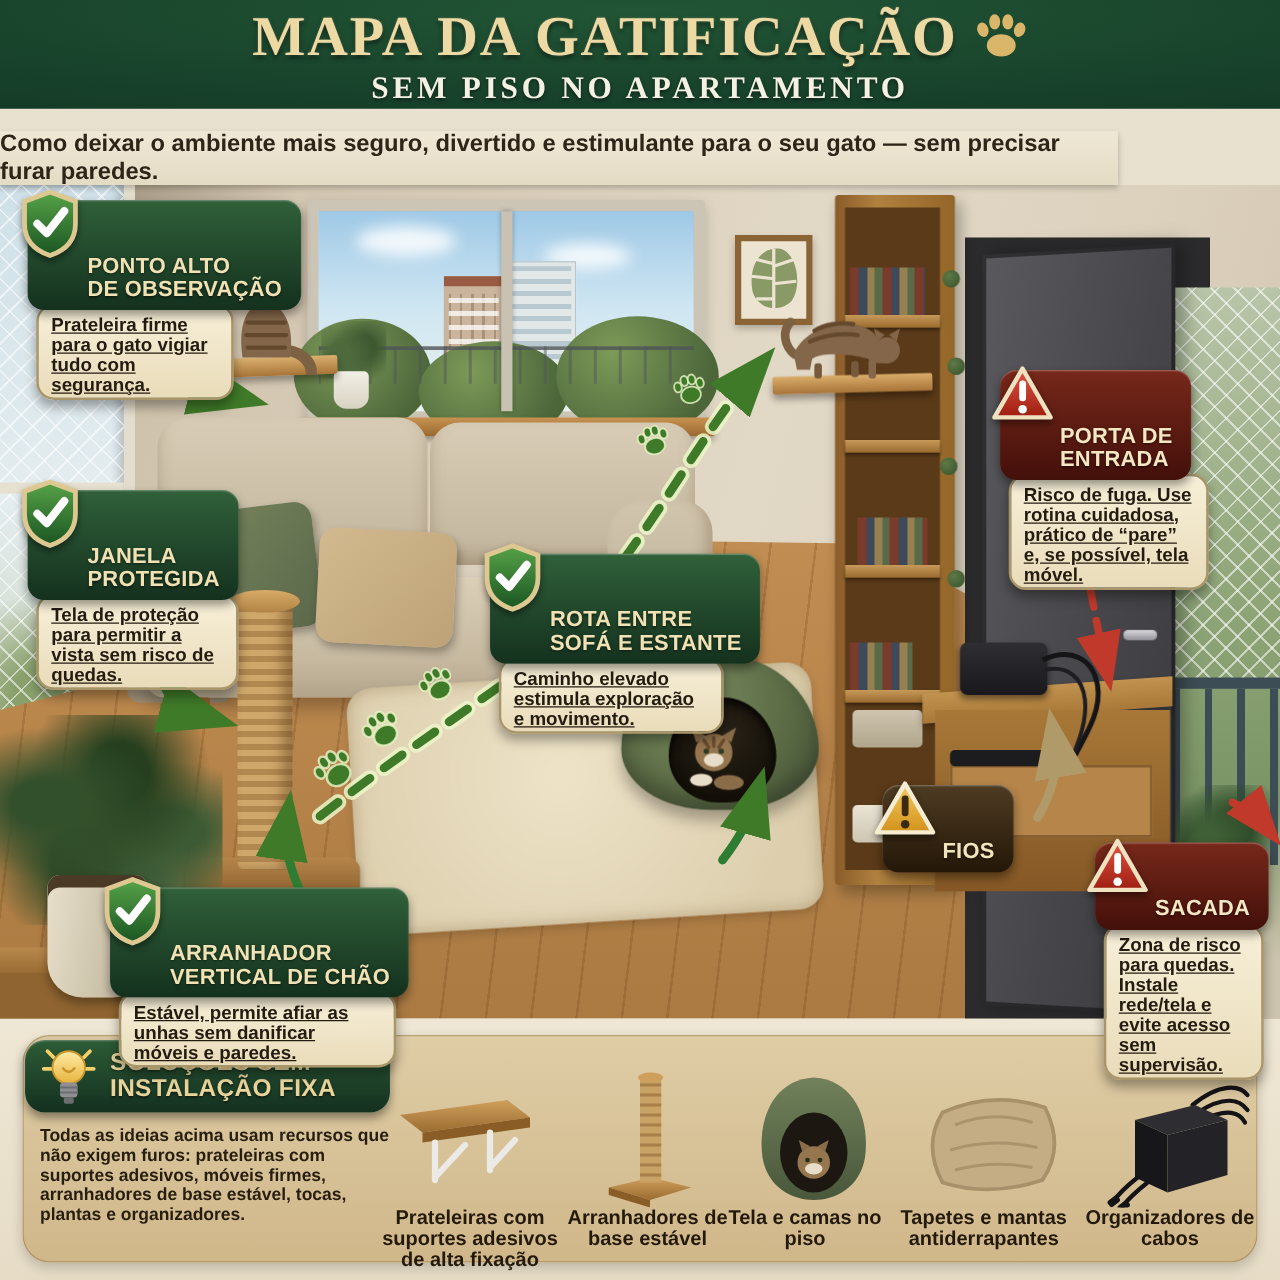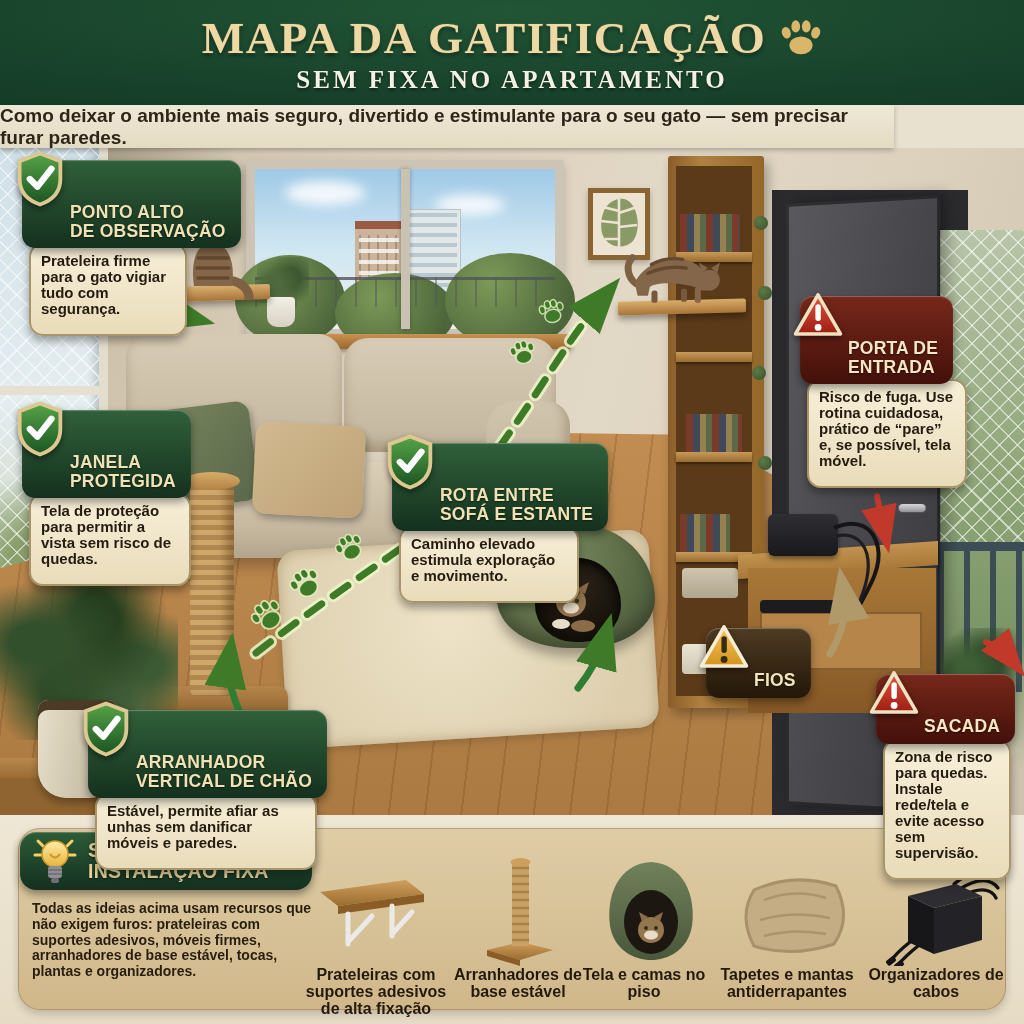--- a/index.html
+++ b/index.html
@@ -1,21 +1,21 @@
 <!DOCTYPE html>
 <html lang="pt"><head>
 <meta charset="utf-8">
 <style>
   html,body{margin:0;padding:0;background:#777;}
   *{box-sizing:border-box;}
   #canvas{position:relative;width:1024px;height:1024px;margin:0 auto;overflow:hidden;
           font-family:"Liberation Sans",sans-serif;background:#e9e1cf;}
 
   
-  .hdr{position:absolute;left:0;top:0;width:1024px;height:105px;
+  .hdr{position:absolute;left:0;top:0;width:1024px;height:87px;
        background:radial-gradient(120% 160% at 50% 10%, #215535 0%, #17402a 55%, #103221 100%);
        display:flex;flex-direction:column;align-items:center;justify-content:center;gap:2px;}
   .hdr-title-row{display:flex;align-items:center;gap:14px;}
   .hdr-title{font-family:"Liberation Serif",serif;font-weight:bold;font-size:45px;letter-spacing:1.5px;
        color:#ecd9a4;text-shadow:0 2px 4px rgba(0,0,0,.55),0 0 2px rgba(255,240,200,.3);}
   .hdr-sub{font-family:"Liberation Serif",serif;font-weight:bold;font-size:25px;letter-spacing:3px;
        color:#f4f1e4;text-shadow:0 2px 3px rgba(0,0,0,.5);}
   .tagline-band{position:absolute;left:0;top:105px;width:894px;height:43px;background:linear-gradient(180deg,#efe8d6,#e4dbc4);
        display:flex;align-items:center;justify-content:center;box-shadow:0 2px 5px rgba(0,0,0,.25);z-index:5;}
   .tagline{font-size:19px;font-weight:bold;color:#2e2518;}
@@ -145,23 +145,23 @@
   .callout{position:absolute;z-index:30;}
   .co-head{position:relative;display:inline-block;border-radius:13px;padding:7px 15px 8px 48px;
        font-weight:bold;font-size:17.5px;line-height:1.04;white-space:pre-line;letter-spacing:.2px;
        color:#f0e2b4;text-shadow:0 1px 2px rgba(0,0,0,.5);
        box-shadow:0 4px 8px rgba(0,0,0,.4), inset 0 1px 1px rgba(255,255,255,.28);}
   .safe .co-head{background:linear-gradient(180deg,#30603a,#14311e);}
   .danger .co-head{background:linear-gradient(180deg,#77281a,#43100a);color:#f5e6c4;}
   .warning .co-head{background:linear-gradient(180deg,#4e3b22,#241708);color:#f2e4bc;}
   .co-badge{position:absolute;left:-8px;top:-9px;width:52px;height:56px;filter:drop-shadow(0 3px 3px rgba(0,0,0,.45));}
   .co-body{position:relative;margin-top:-5px;margin-left:7px;border:2px solid #a9956a;border-radius:14px;
-       background:linear-gradient(180deg,#f7efd8,#e9dcba);padding:8px 10px 17px;z-index:-1;
+       background:linear-gradient(180deg,#f7efd8,#e9dcba);padding:8px 10px 1px;z-index:-1;
        font-size:15px;font-weight:bold;color:#241c10;line-height:1.07;
-       box-shadow:0 5px 9px rgba(0,0,0,.35), inset 0 1px 0 rgba(255,255,255,.7);}
+       box-shadow:0 5px 9px rgba(0,0,0,.35), inset 0 1px 0 rgba(255,255,255,.7);text-decoration:underline;}
   
   .bottom{position:absolute;left:0;top:815px;width:1024px;height:209px;background:linear-gradient(180deg,#efe7d5,#e6dcc6);}
   .panel{position:absolute;left:18px;top:13px;width:988px;height:182px;border-radius:22px;
        background:linear-gradient(180deg,#dfcda6,#d0b78a);
        box-shadow:inset 0 0 0 1px rgba(130,95,45,.4), 0 4px 9px rgba(0,0,0,.18);}
   .sol-head{position:absolute;left:20px;top:17px;width:292px;height:58px;border-radius:16px;
        background:linear-gradient(180deg,#2d5c36,#143020);box-shadow:0 4px 8px rgba(0,0,0,.4), inset 0 1px 1px rgba(255,255,255,.25);
        display:flex;align-items:center;}
   .sol-title{margin-left:10px;font-weight:bold;font-size:19.5px;line-height:1.06;white-space:pre-line;
        color:#e9d49c;text-shadow:0 1px 2px rgba(0,0,0,.5);letter-spacing:.3px;}
@@ -219,21 +219,21 @@
     <div class="hdr-title-row">
       <span class="hdr-title">MAPA DA GATIFICAÇÃO</span>
       <svg width="42" height="38" viewBox="0 0 40 36">
         <ellipse cx="20" cy="25" rx="11" ry="8.5" fill="#d9b66a"></ellipse>
         <ellipse cx="6" cy="13" rx="4.2" ry="5.6" fill="#d9b66a" transform="rotate(-18 6 13)"></ellipse>
         <ellipse cx="15" cy="7" rx="4.2" ry="5.8" fill="#d9b66a"></ellipse>
         <ellipse cx="25" cy="7" rx="4.2" ry="5.8" fill="#d9b66a"></ellipse>
         <ellipse cx="34" cy="13" rx="4.2" ry="5.6" fill="#d9b66a" transform="rotate(18 34 13)"></ellipse>
       </svg>
     </div>
-    <div class="hdr-sub">SEM FIXA NO APARTAMENTO</div>
+    <div class="hdr-sub">SEM PISO NO APARTAMENTO</div>
   </div>
   <div class="tagline-band">
     <span class="tagline">Como deixar o ambiente mais seguro, divertido e estimulante para o seu gato — sem precisar furar paredes.</span>
   </div>
 
   <div class="scene">
     <div class="corner-shade"></div>
 
     <div class="lwin">
       <div style="position:absolute;left:0;bottom:0;width:100%;height:140px;background:radial-gradient(circle at 40% 70%,#8aa06c 20%,transparent 70%);"></div>
@@ -430,21 +430,21 @@
       <svg class="co-badge" viewBox="0 0 40 44">
           <path d="M20 2 L36 8 V22 C36 33 29 39 20 42 C11 39 4 33 4 22 V8 Z" fill="url(#gShield)" stroke="#dcc890" stroke-width="3"></path>
           <path d="M12 22 L18 28 L29 14" stroke="#fff" stroke-width="5" fill="none" stroke-linecap="round" stroke-linejoin="round"></path>
         </svg>
       <span>PONTO ALTO
 DE OBSERVAÇÃO</span>
     </div>
     <div class="co-body" style="width:158px;">Prateleira firme para o gato vigiar tudo com segurança.</div>
   </div>
 
-  <div class="callout safe" style="left:22px;top:410px;">
+  <div class="callout safe" style="left:22px;top:392px;">
     <div class="co-head">
       <svg class="co-badge" viewBox="0 0 40 44">
           <path d="M20 2 L36 8 V22 C36 33 29 39 20 42 C11 39 4 33 4 22 V8 Z" fill="url(#gShield)" stroke="#dcc890" stroke-width="3"></path>
           <path d="M12 22 L18 28 L29 14" stroke="#fff" stroke-width="5" fill="none" stroke-linecap="round" stroke-linejoin="round"></path>
         </svg>
       <span>JANELA
 PROTEGIDA</span>
     </div>
     <div class="co-body" style="width:162px;">Tela de proteção para permitir a vista sem risco de quedas.</div>
   </div>

